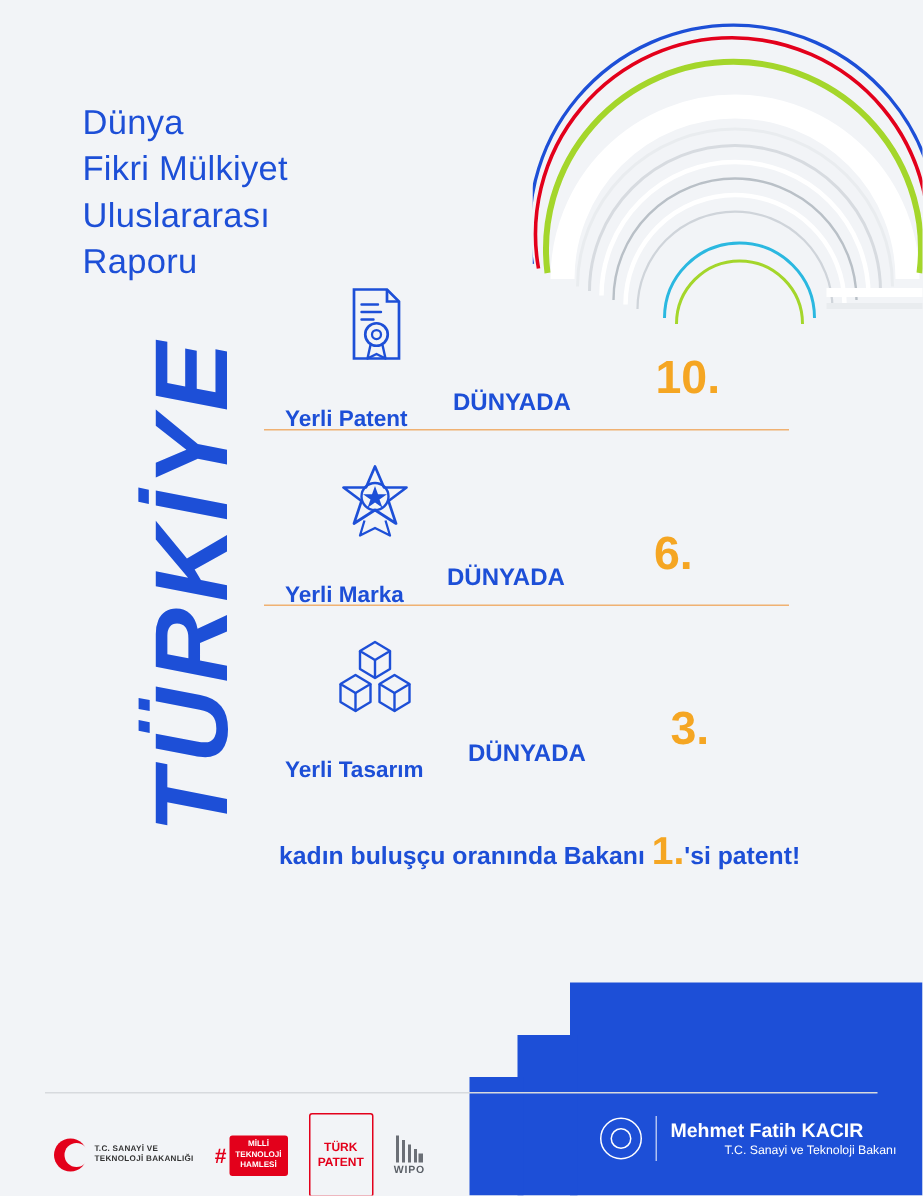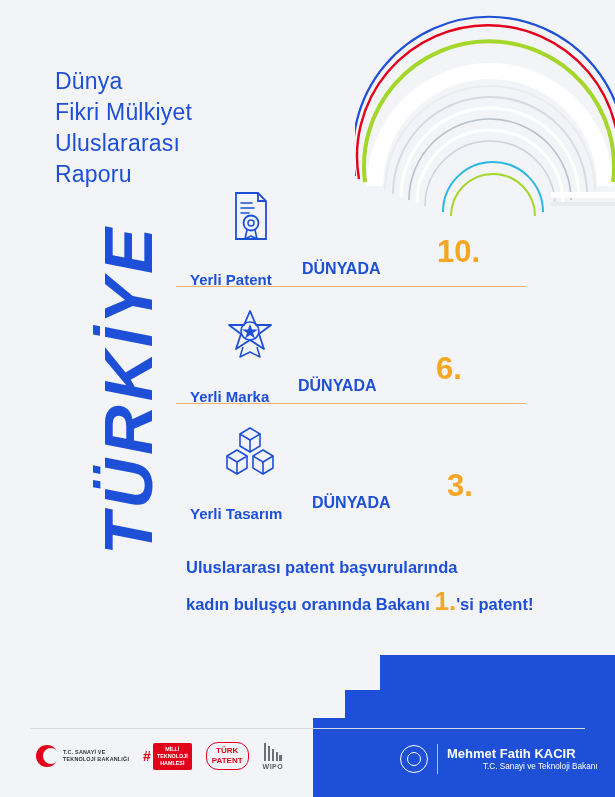--- a/index.html
+++ b/index.html
@@ -115,21 +115,21 @@
     content:"";position:absolute;left:7px;top:3px;width:16px;height:16px;border-radius:50%;background:#f2f4f7;
   }
   .sanayi-text{font-size:5.4px;line-height:7px;font-weight:bold;color:#333;letter-spacing:.2px;}
   .milli{
     background:#e3001b;color:#fff;font-size:5.4px;line-height:7px;font-weight:bold;
     padding:3px 4px;border-radius:2px;text-align:center;
   }
   .hash{color:#e3001b;font-size:14px;font-weight:bold;margin-right:2px;}
   .turkpatent{
     border:1.4px solid #e3001b;color:#e3001b;font-size:8px;font-weight:bold;
-    padding:3px 5px;text-align:center;line-height:10px;border-radius:12px;
+    padding:17px 5px;text-align:center;line-height:10px;border-radius:2px;
   }
   .wipo{display:flex;flex-direction:column;align-items:center;gap:2px;color:#555;}
   .wipo-bars{display:flex;align-items:flex-end;gap:1.5px;height:18px;}
   .wipo-bars i{display:block;width:2.4px;background:#6b6f76;}
   .wipo-text{font-size:7px;font-weight:bold;letter-spacing:.5px;color:#5a5f66;}
 
   
   .minister{
     position:absolute;left:400px;top:744px;display:flex;align-items:center;gap:9px;color:#fff;
   }
@@ -224,21 +224,20 @@
           <path d="M51 32 V44 L41 50" stroke="#1d4fd7" stroke-width="1.6" fill="none" stroke-linejoin="round"></path>
         </svg>
       </span>
       <span class="label">Yerli Tasarım</span>
       <span class="world">DÜNYADA</span>
       <span class="rank">3.</span>
     </div>
   </div>
 
   <div class="statement">
-    <div>Uluslararası patent başvurularında</div>
     <div>
       <span>kadın buluşçu oranında Bakanı</span>
       <span class="big">1.</span><span>'si patent!</span>
     </div>
   </div>
 
   <div class="blue-block b1"></div>
   <div class="blue-block b2"></div>
   <div class="blue-block b3"></div>
 

